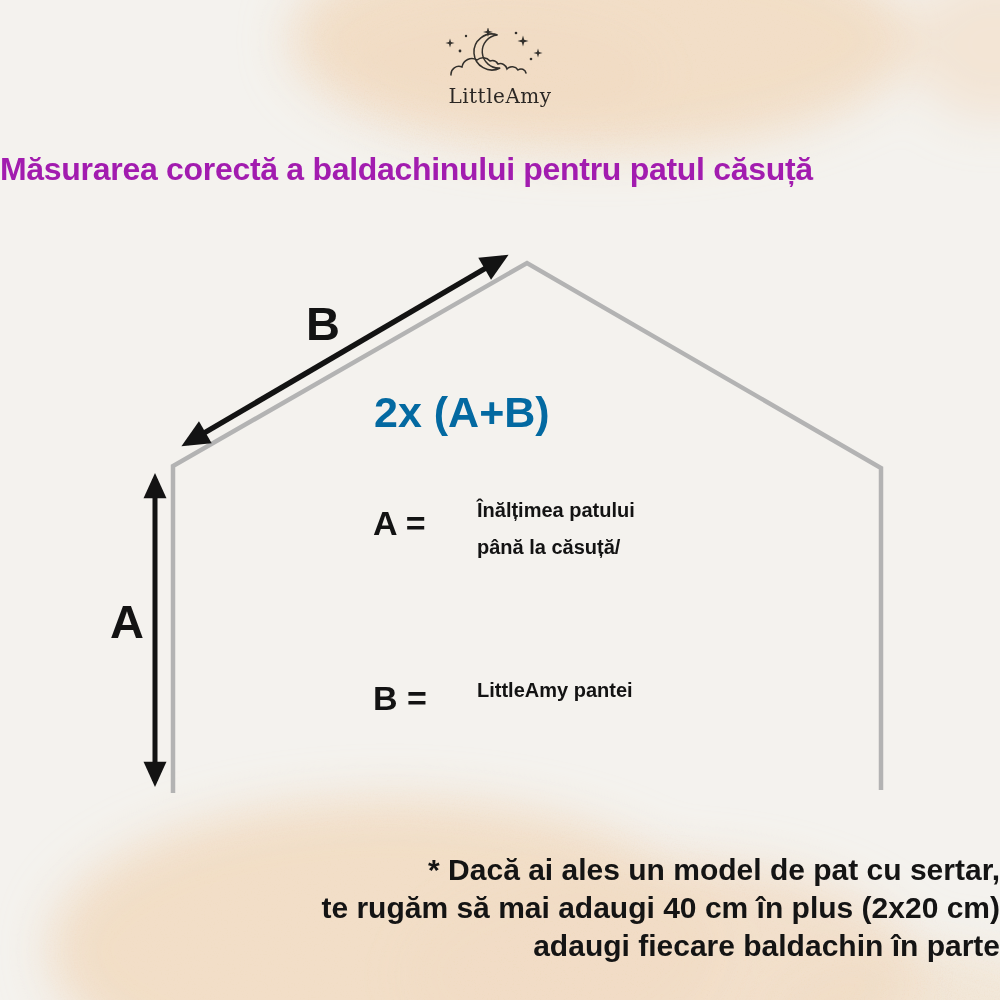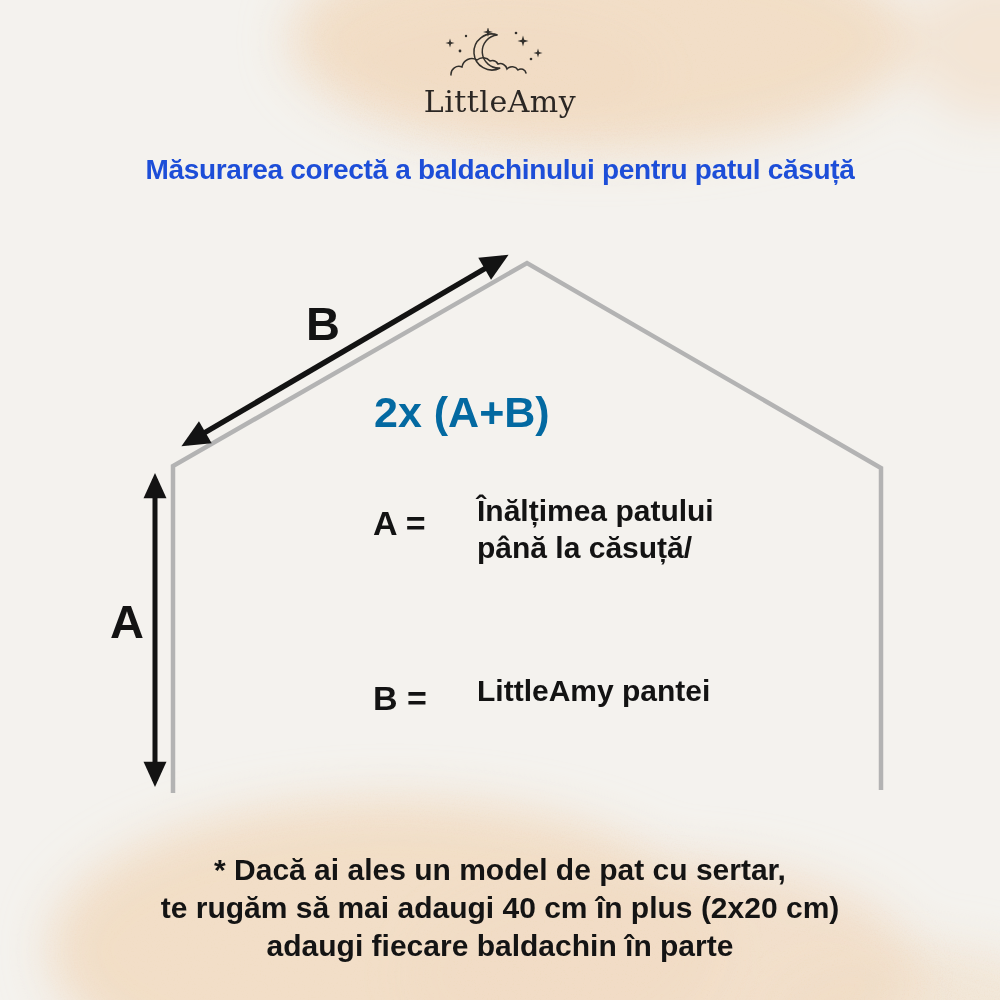--- a/index.html
+++ b/index.html
@@ -9,41 +9,41 @@
     background:#f4f2ee; overflow:hidden;
     font-family:"Liberation Sans", sans-serif; color:#161616;
   }
   .bg-tex { position:absolute; inset:0; z-index:0; }
   .layer { position:absolute; z-index:2; }
 
   .brand { left:0; right:0; top:28px; text-align:center; }
   .brand-icon { display:block; margin:0 auto; }
   .brand-name {
     margin-top:2px; font-family:"DejaVu Serif", serif; font-weight:400;
-    font-size:30px; color:#2b2724; letter-spacing:0.5px;
+    font-size:20px; color:#2b2724; letter-spacing:0.5px;
   }
 
-  .titles { left:0; right:0; top:150px; text-align:center; font-weight:700;
-            font-size:28px; line-height:39px; letter-spacing:-0.3px; color:#1d4ed8; }
+  .titles { left:0; right:0; top:150px; text-align:left; font-weight:700;
+            font-size:32px; line-height:39px; letter-spacing:-0.3px; color:#a21caf; }
 
   .diagram-svg { position:absolute; inset:0; z-index:1; }
 
   .big-label { font-weight:700; font-size:47px; letter-spacing:0; color:#131313; }
   .label-b { left:306px; top:296px; }
   .label-a { left:110px; top:594px; }
 
   .formula { left:374px; top:388px; font-weight:700; font-size:43px; color:#0369a1; }
 
   .def { position:absolute; z-index:2; left:373px; display:flex; }
   .def .term { width:104px; font-weight:700; font-size:34px; color:#131313; }
-  .def .desc { font-weight:700; font-size:30px; line-height:37px; color:#131313; }
+  .def .desc { font-weight:700; font-size:20px; line-height:37px; color:#131313; }
   .def-a { top:492px; } .def-a .term { padding-top:12px; }
   .def-b { top:672px; } .def-b .term { padding-top:7px; }
 
-  .footnote { left:0; right:0; top:851px; text-align:center; font-weight:700;
+  .footnote { left:0; right:0; top:851px; text-align:right; font-weight:700;
               font-size:30px; line-height:38px; color:#141414; }
 </style>
 </head>
 <body>
 
 <div class="canvas">
 
   <svg class="bg-tex" width="1000" height="1000" viewBox="0 0 1000 1000" aria-hidden="true">
     <defs>
       <filter id="wash" x="-60%" y="-60%" width="220%" height="220%">

